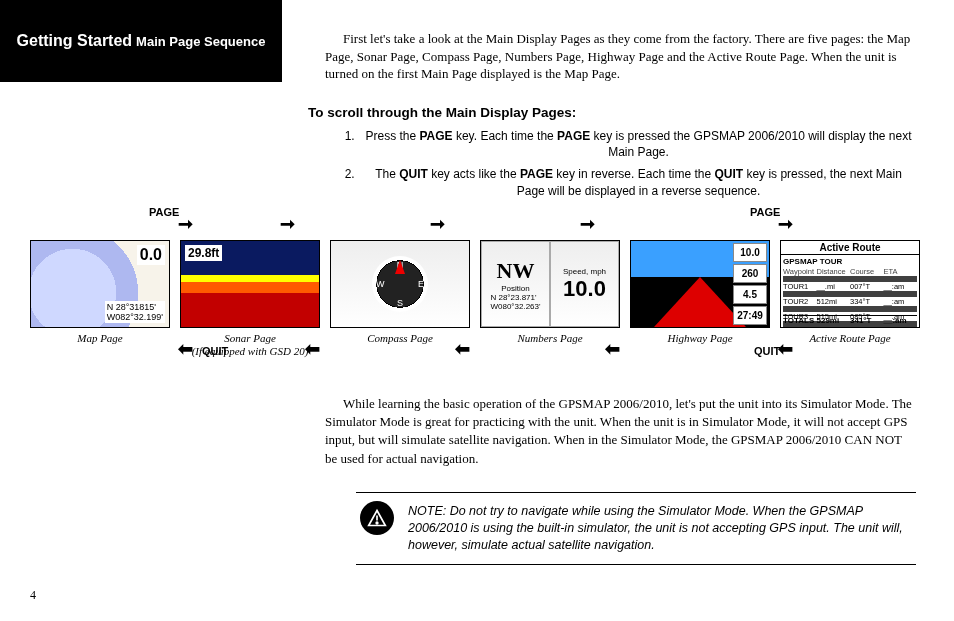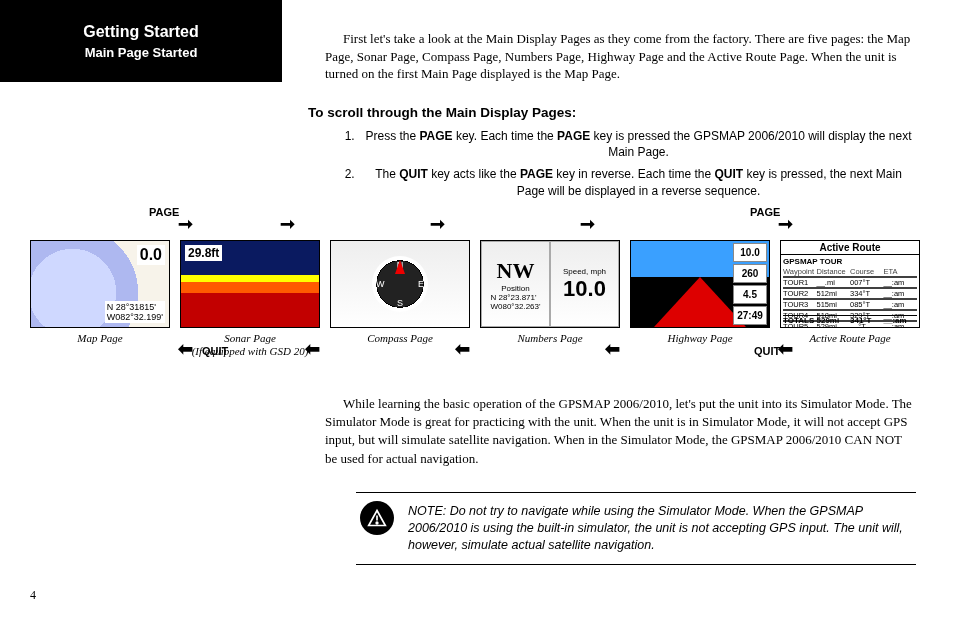--- a/index.html
+++ b/index.html
@@ -13,21 +13,20 @@
     position: relative;
   }
   .sidebar {
     position: absolute;
     left: 0; top: 0;
     width: 282px;
     height: 82px;
     background: #000;
     color: #fff;
     display: flex;
-    flex-direction: column;
     align-items: center;
     justify-content: center;
     gap: 4px;
   }
   .sidebar-title { font-size: 16px; font-weight: bold; font-family: Arial, sans-serif;}
   .sidebar-sub { font-size: 13px; font-weight: bold; font-family: Arial, sans-serif;}
   .intro {
     position: absolute;
     left: 325px; top: 30px;
     width: 590px;
@@ -163,31 +162,31 @@
   .num-spd{font-size:22px;font-weight:bold;}
   .num-sm{font-size:8px;}
   .hwy-fill{position:absolute; inset:0; background:linear-gradient(#3aa0ff 0 42%, #000 42% 100%);}
   .hwy-tri{position:absolute; left:50%; bottom:0; width:0;height:0; border-left:46px solid transparent; border-right:46px solid transparent; border-bottom:50px solid #d00; transform:translateX(-50%);}
   .route-fill{position:absolute; inset:0; background:#fff;}
   .route-title{position:absolute; left:0; right:0; top:0; text-align:center; font-weight:bold; border-bottom:1px solid #000; font-size:10px; padding:1px 0;}
   .route-sub{position:absolute; left:2px; top:16px; font-size:8px; font-weight:bold;}
   .route-table{position:absolute; left:2px; right:2px; top:26px; font-size:7.5px;}
   .route-table .hdr{display:flex; font-weight:normal; color:#444;}
   .route-table .hdr span,.route-table .row span{flex:1;}
-  .route-table .row{display:flex; border-top:2px solid #404040;}
+  .route-table .row{display:flex; border-top:6px solid #404040;}
   .route-totals{position:absolute; left:2px; right:2px; bottom:2px; font-size:8px; font-weight:bold; border-top:1px solid #000; display:flex;}
   .route-totals span{flex:1;}
   ol { list-style: decimal; padding-left: 18px; text-align: center; }
 </style>
 </head>
 <body>
 
 <div class="sidebar">
   <div class="sidebar-title">Getting Started</div>
-  <div class="sidebar-sub">Main Page Started</div>
+  <div class="sidebar-sub">Main Page Sequence</div>
 </div>
 
 <div class="intro">
   <p>First let's take a look at the Main Display Pages as they come from the factory. There are five pages: the Map Page, Sonar Page, Compass Page, Numbers Page, Highway Page and the Active Route Page. When the unit is turned on the first Main Page displayed is the Map Page.</p>
 </div>
 
 <div class="step-heading">To scroll through the Main Display Pages:</div>
 
 <ol class="steps">
   <li>

